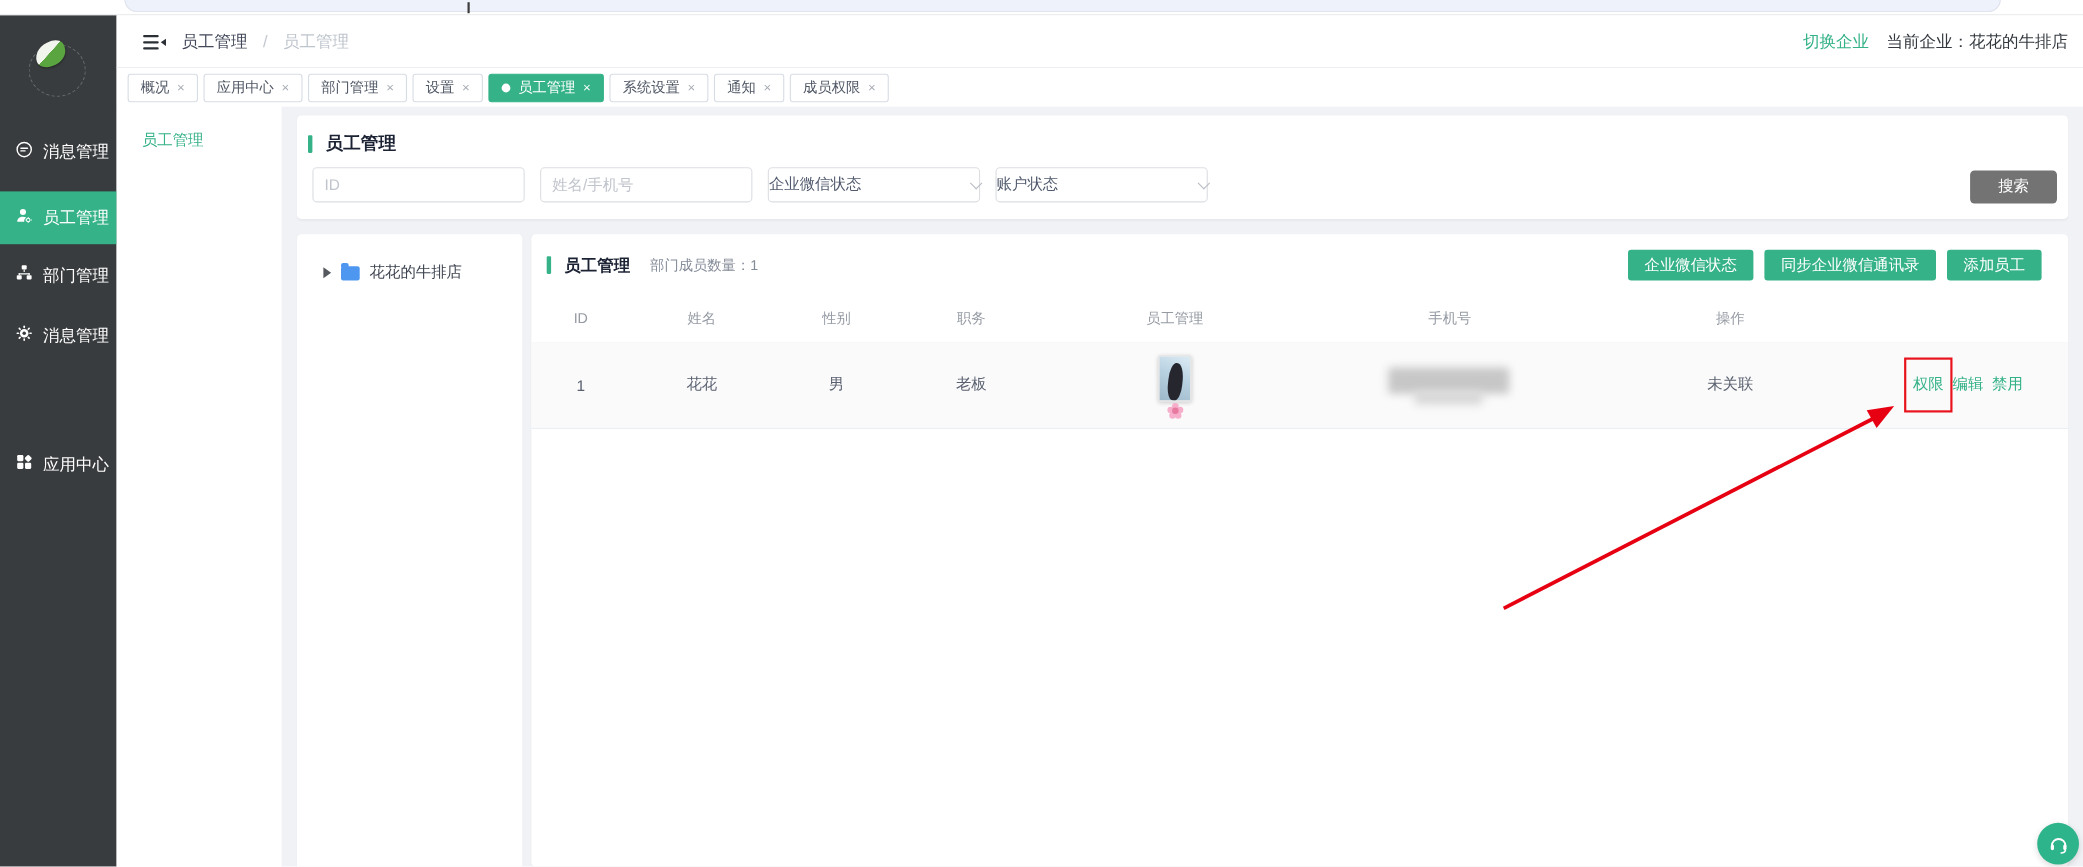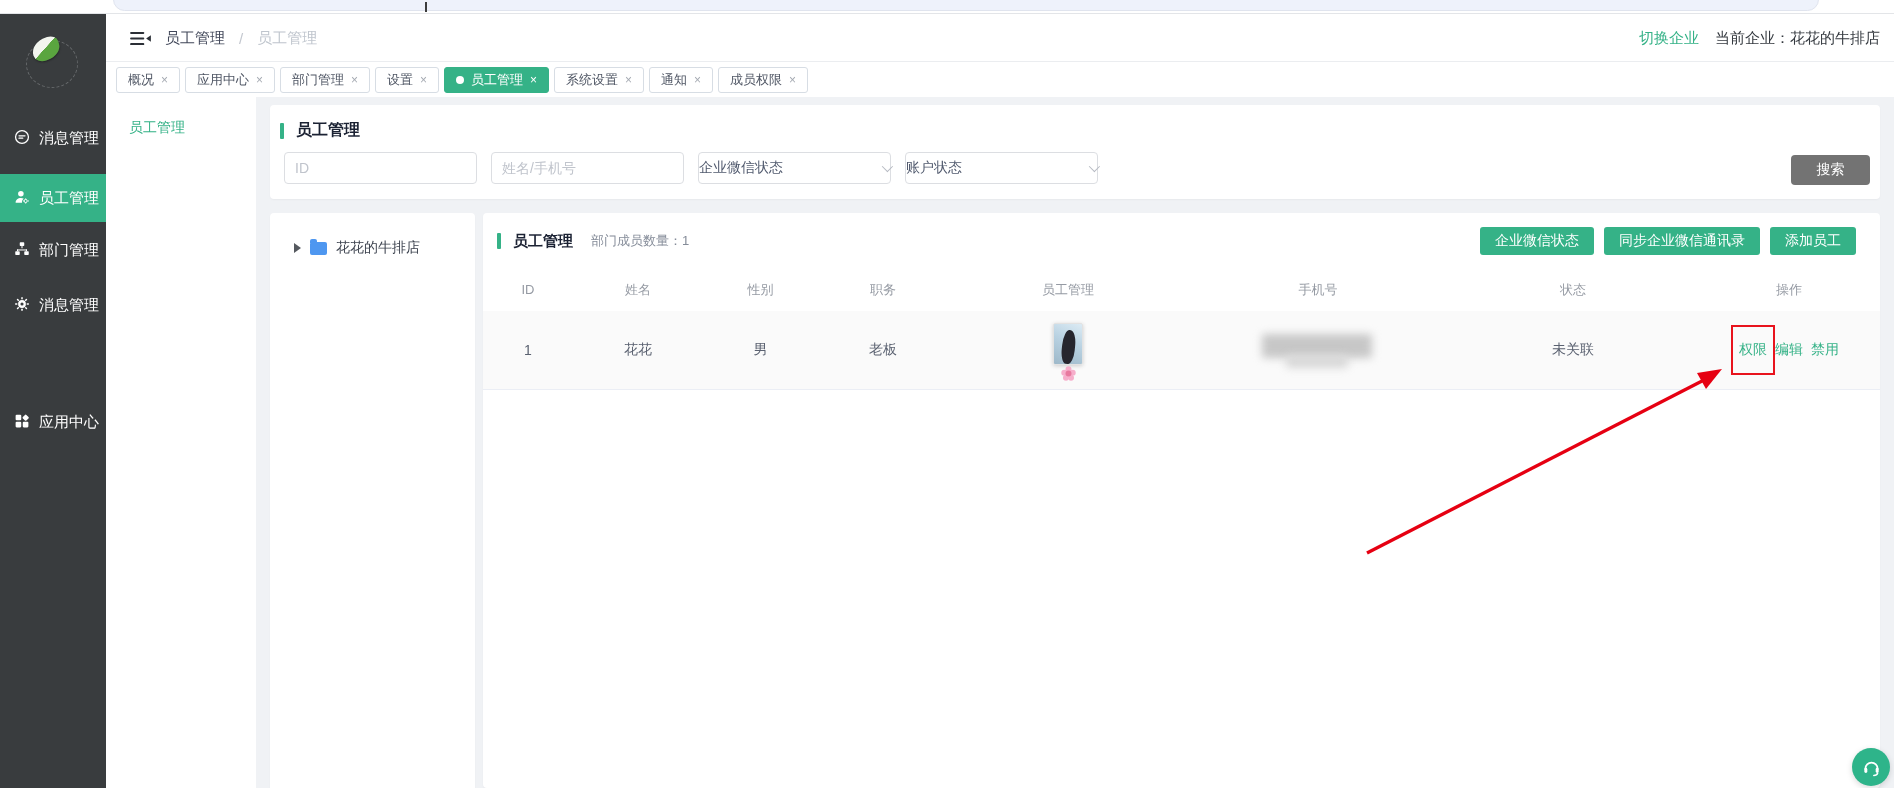--- a/index.html
+++ b/index.html
@@ -303,21 +303,20 @@
       </span>
     </div>
 
     <div class="grid head">
       <div class="th">ID</div>
       <div class="th">姓名</div>
       <div class="th">性别</div>
       <div class="th">职务</div>
       <div class="th">员工管理</div>
       <div class="th">手机号</div>
-      <div class="th">状态</div>
       <div class="th">操作</div>
     </div>
 
     <div class="grid row">
       <div class="td">1</div>
       <div class="td">花花</div>
       <div class="td">男</div>
       <div class="td">老板</div>
       <div class="td col-member">
         <span class="mini-avatar"></span>

